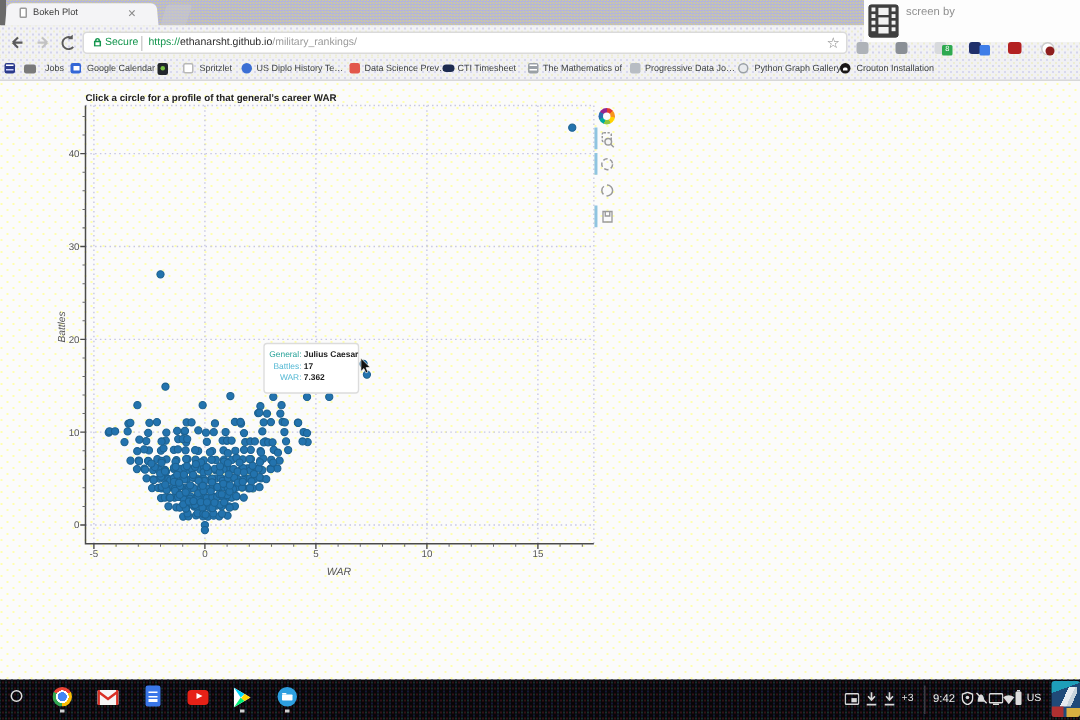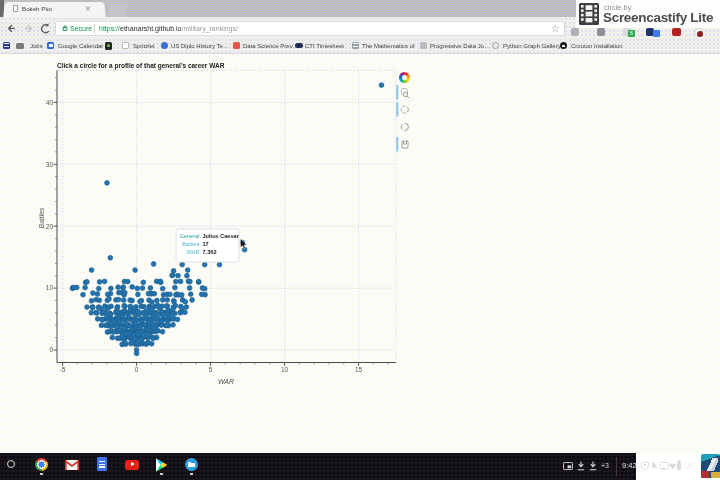--- a/index.html
+++ b/index.html
@@ -57,21 +57,21 @@
   border:1px solid #e4e4e4; border-radius:2px; box-shadow:0 1px 3px rgba(0,0,0,.18); }
 #notif .hic { position:absolute; left:7px; top:5px; width:8px; height:7px; background:#1a73e8; border-radius:1.5px; }
 #notif .ht { position:absolute; left:19px; top:5px; font-size:6.2px; color:#1a73e8; }
 #notif .hn { position:absolute; left:69px; top:5px; font-size:6.2px; color:#80868b; }
 #notif .t1 { position:absolute; left:7px; top:17px; font-size:6.5px; color:#202124; }
 #notif .t2 { position:absolute; left:7px; top:27px; font-size:6.3px; color:#80868b; line-height:8.2px; width:142px; }
 #notif .foot { position:absolute; left:0; top:52px; width:146px; height:27px; background:#f1f3f4; border-radius:0 0 2px 2px; }
 #notif .stop { position:absolute; left:9px; top:10px; font-size:7.2px; font-weight:bold; color:#1a73e8; }
 
 
-#shelf { position:absolute; left:0; top:453px; width:636px; height:27px;
+#shelf { position:absolute; left:0; top:453px; width:720px; height:27px;
   background-color:#080608;
   background-image:radial-gradient(#341018 0 .6px, rgba(0,0,0,0) 1px), radial-gradient(#141838 0 .6px, rgba(0,0,0,0) 1px), radial-gradient(#16302e 0 .5px, rgba(0,0,0,0) .9px);
   background-size:4px 4px; background-position:0 0, 2px 2px, 2px 0; }
 </style>
 </head>
 <body>
 <div id="screen">
 <div id="tabbar">
   <div class="ledge"></div>
   <div id="tab"></div>
@@ -583,22 +583,21 @@
       <rect x="15.4" y="2" width="2.6" height="2.6"></rect>
           <rect x="15.4" y="6.4" width="2.6" height="2.6"></rect>
           <rect x="15.4" y="10.8" width="2.6" height="2.6"></rect>
           <rect x="15.4" y="15.2" width="2.6" height="2.6"></rect>
       <rect x="6.6" y="2.2" width="6.8" height="4.8"></rect>
           <rect x="6.6" y="8.6" width="6.8" height="4.8"></rect>
           <rect x="6.6" y="15" width="6.8" height="4.8"></rect>
     </g>
     <rect x="0" y="19.4" width="20" height="2.6" rx="1" fill="#3f3f3f"></rect>
   </svg>
-  <div class="pb">circle by</div>
-  <div class="big">Screencastify Lite</div>
+  <div class="pb">screen by</div>
 </div>
 
 <div id="shelf">
   <div style="position:absolute; left:7px; top:6.5px; width:8px; height:8px; border:1.2px solid #dcdcdc; border-radius:50%;"></div>
 
   <div style="position:absolute; left:35px; top:5px; width:13px; height:13px; border-radius:50%;
     background:radial-gradient(circle at 50% 50%, #4285f4 0 3px, #fff 3.1px 4.2px, rgba(0,0,0,0) 4.3px),
       conic-gradient(from -60deg, #ea4335 0 120deg, #fbbc05 0 240deg, #34a853 0 360deg);"></div>
 
   <div style="position:absolute; left:65px; top:7px; width:14px; height:10px; background:#f6f6f6; border-radius:1px;"></div>

